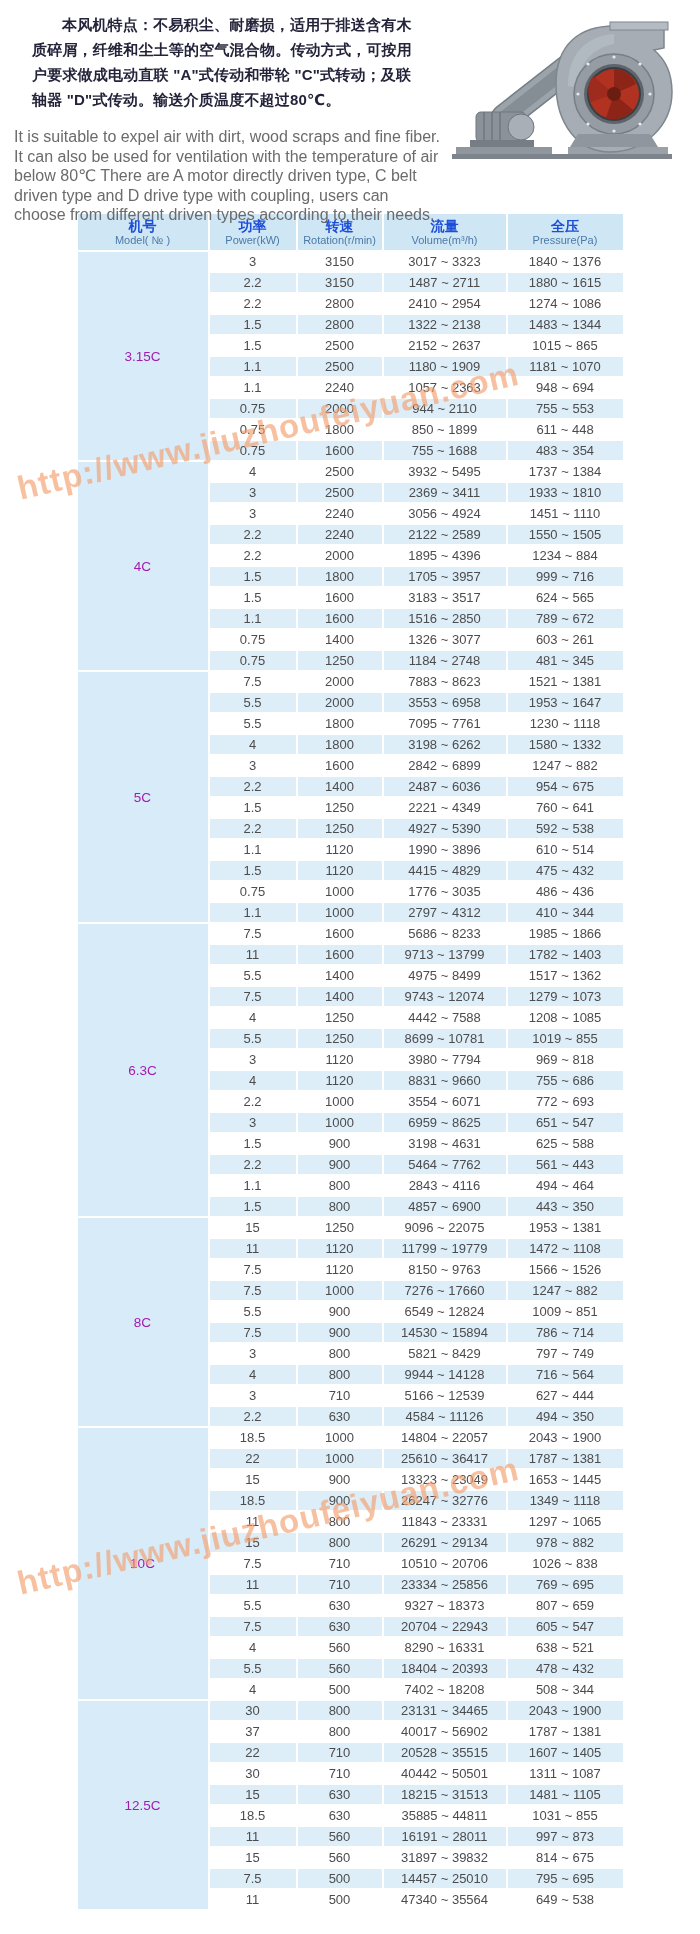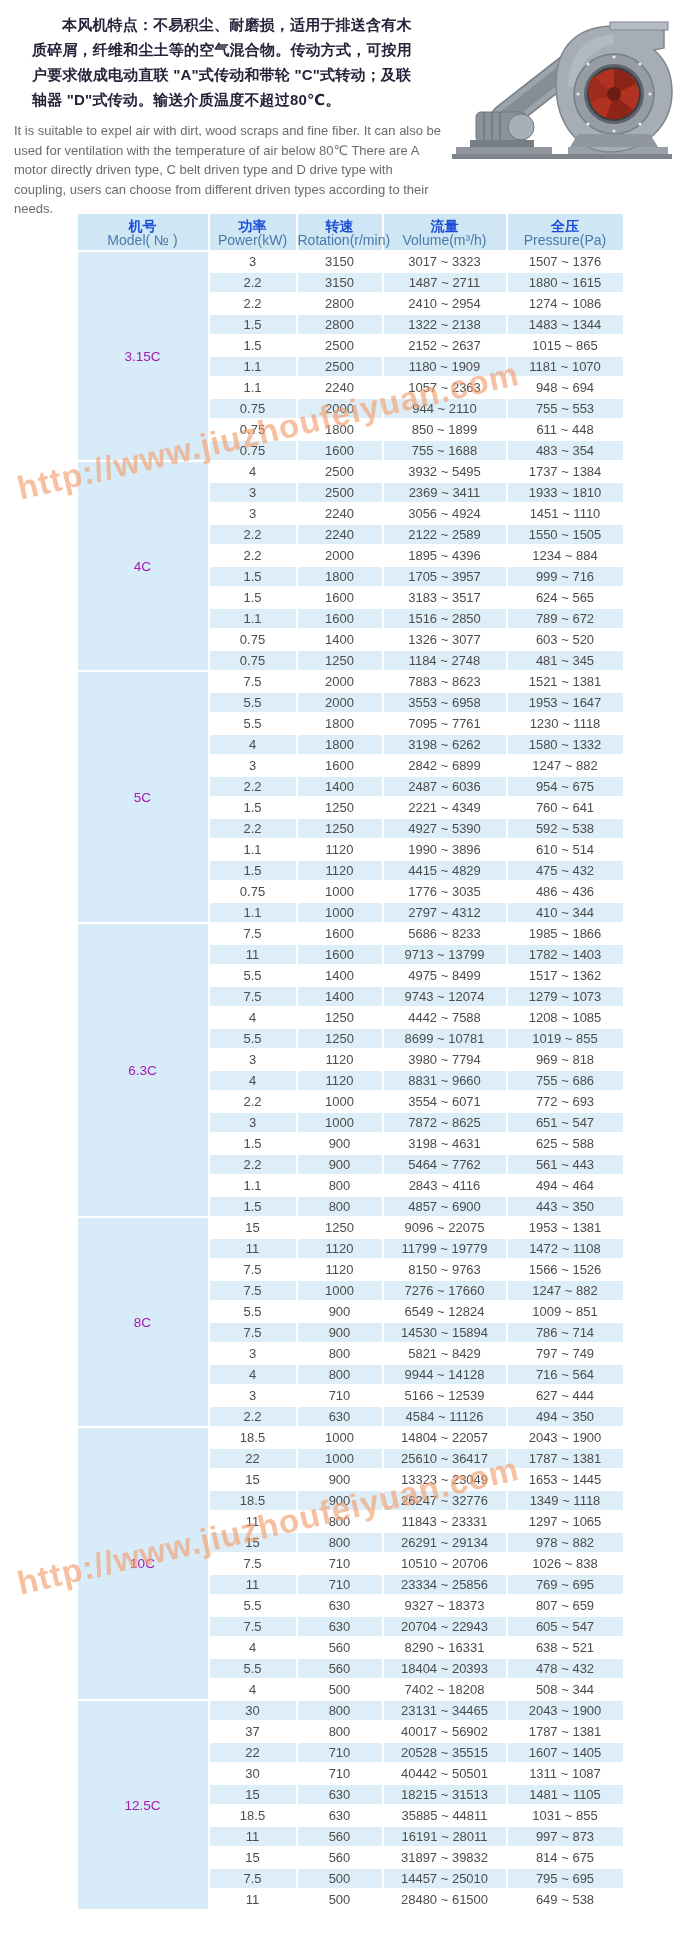--- a/index.html
+++ b/index.html
@@ -12,36 +12,36 @@
     font-family:"Liberation Sans","DejaVu Sans",sans-serif;
   }
   
   .intro{position:relative;height:200px;padding:12px 0 0 14px;box-sizing:border-box;}
   .intro-cn{
     width:392px;margin-left:18px;
     font-size:15px;line-height:25px;font-weight:bold;
     color:#23233a;text-indent:2em;letter-spacing:.2px;
   }
   .intro-en{
-    width:430px;margin-top:9px;
-    font-size:13px;line-height:19.5px;color:#6b6b6b;
+    width:430px;margin-top:15px;
+    font-size:16px;line-height:19.5px;color:#6b6b6b;
   }
   .fan-img{position:absolute;top:14px;right:4px;width:268px;height:152px;}
   
   table.spec{
     width:549px;margin:12px auto 0 auto;
     border-collapse:separate;border-spacing:2px;
     table-layout:fixed;
   }
   table.spec th{
     background:#cfe6f5;height:34px;padding:1px 0;
     text-align:center;vertical-align:middle;font-weight:normal;
   }
   .th-cn{display:block;font-size:14px;font-weight:bold;color:#1d4ed8;line-height:16px;}
-  .th-en{display:block;font-size:14px;color:#4b7aa8;line-height:13px;}
+  .th-en{display:block;font-size:11px;color:#4b7aa8;line-height:13px;}
   table.spec td{
     height:19px;padding:0;text-align:center;vertical-align:middle;
     font-size:13px;color:#4c4c4c;background:#ffffff;white-space:nowrap;
   }
   table.spec tr:nth-child(even) td{background:#ddeef9;}
   table.spec td.model-cell{
     background:#d8ebf8 !important;
     font-size:13.5px;color:#a21caf;
   }
   
@@ -144,21 +144,21 @@
           <span class="th-en">Pressure(Pa)</span>
         </th>
       </tr>
     </thead>
     <tbody>
         <tr>
           <td class="model-cell" rowspan="10">3.15C</td>
           <td>3</td>
           <td>3150</td>
           <td>3017 ~ 3323</td>
-          <td>1507 ~ 1376</td>
+          <td>1840 ~ 1376</td>
         </tr>
         <tr>
           <td>2.2</td>
           <td>3150</td>
           <td>1487 ~ 2711</td>
           <td>1880 ~ 1615</td>
         </tr>
         <tr>
           <td>2.2</td>
           <td>2800</td>
@@ -253,21 +253,21 @@
         <tr>
           <td>1.1</td>
           <td>1600</td>
           <td>1516 ~ 2850</td>
           <td>789 ~ 672</td>
         </tr>
         <tr>
           <td>0.75</td>
           <td>1400</td>
           <td>1326 ~ 3077</td>
-          <td>603 ~ 520</td>
+          <td>603 ~ 261</td>
         </tr>
         <tr>
           <td>0.75</td>
           <td>1250</td>
           <td>1184 ~ 2748</td>
           <td>481 ~ 345</td>
         </tr>
         <tr>
           <td class="model-cell" rowspan="12">5C</td>
           <td>7.5</td>
@@ -392,21 +392,21 @@
         </tr>
         <tr>
           <td>2.2</td>
           <td>1000</td>
           <td>3554 ~ 6071</td>
           <td>772 ~ 693</td>
         </tr>
         <tr>
           <td>3</td>
           <td>1000</td>
-          <td>7872 ~ 8625</td>
+          <td>6959 ~ 8625</td>
           <td>651 ~ 547</td>
         </tr>
         <tr>
           <td>1.5</td>
           <td>900</td>
           <td>3198 ~ 4631</td>
           <td>625 ~ 588</td>
         </tr>
         <tr>
           <td>2.2</td>
@@ -617,21 +617,21 @@
         </tr>
         <tr>
           <td>7.5</td>
           <td>500</td>
           <td>14457 ~ 25010</td>
           <td>795 ~ 695</td>
         </tr>
         <tr>
           <td>11</td>
           <td>500</td>
-          <td>28480 ~ 61500</td>
+          <td>47340 ~ 35564</td>
           <td>649 ~ 538</td>
         </tr>
       </tbody>
   </table>
 
   <div class="watermark wm-1">http://www.jiuzhoufeiyuan.com</div>
   <div class="watermark wm-2">http://www.jiuzhoufeiyuan.com</div>
 
 </div>
 

